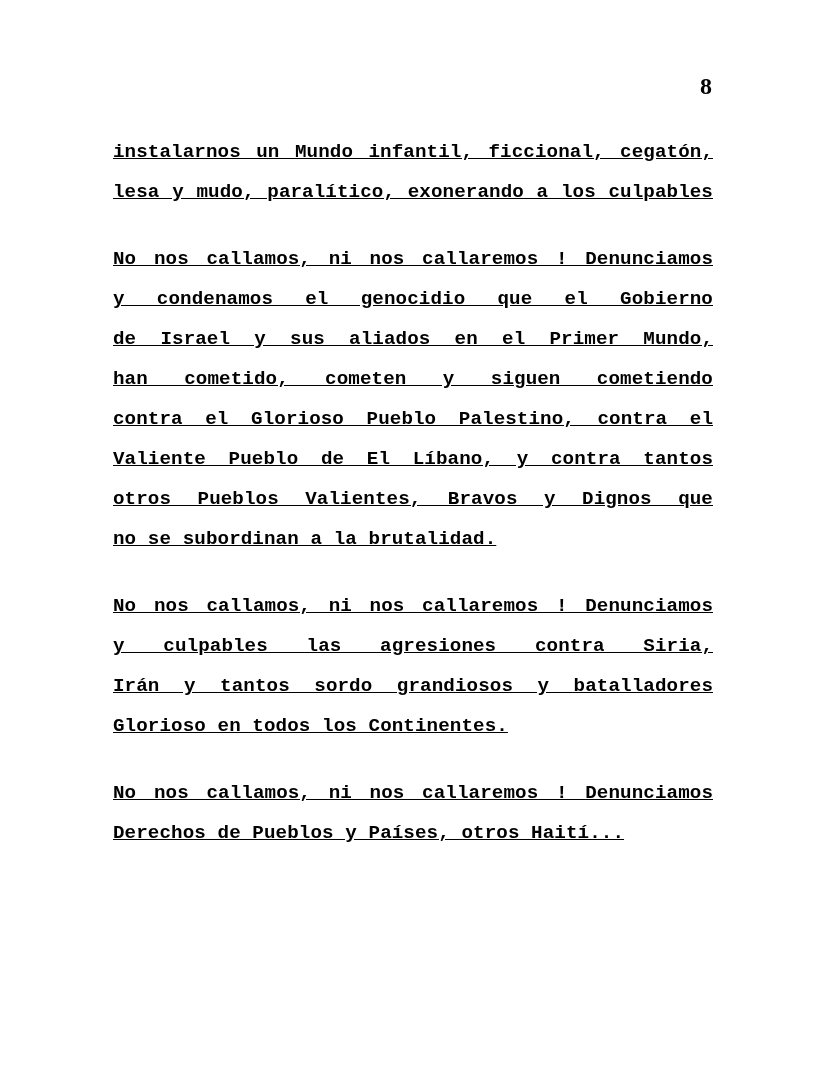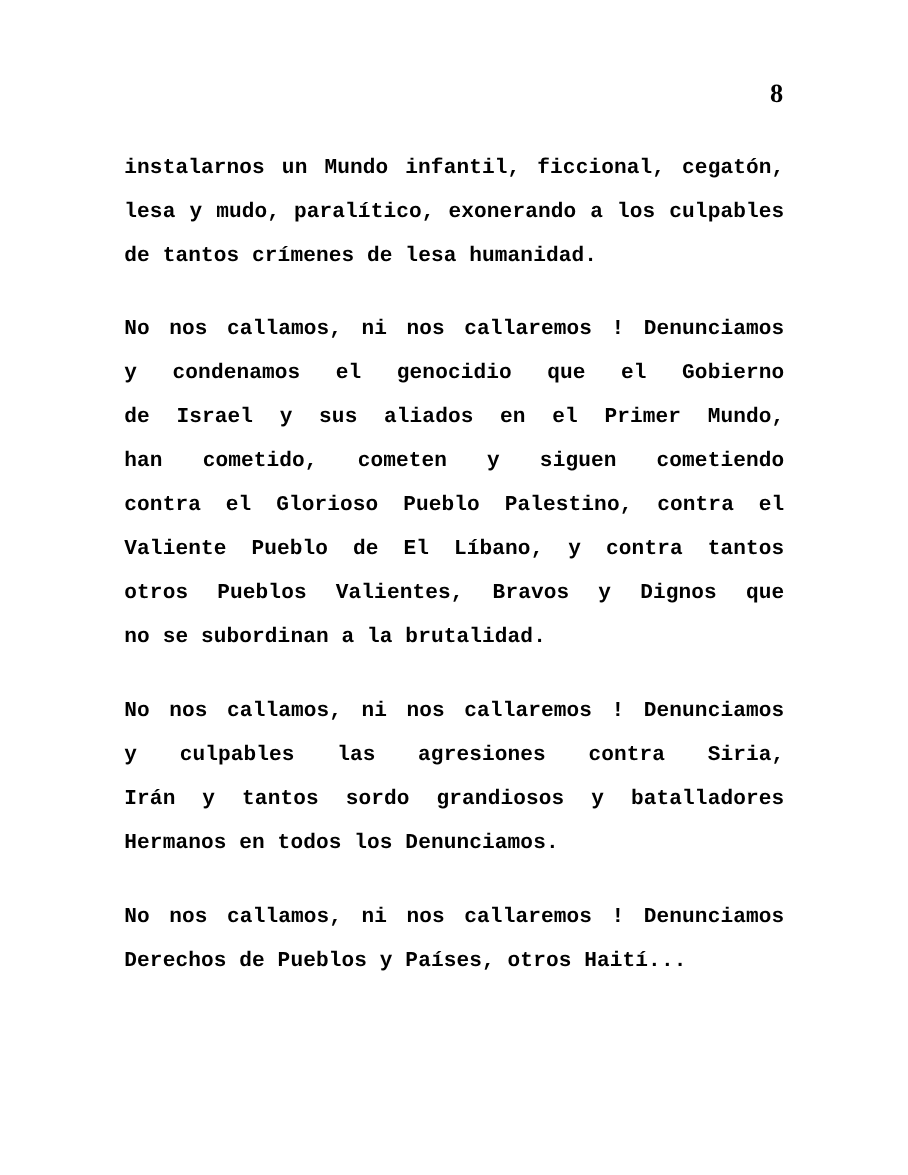--- a/index.html
+++ b/index.html
@@ -74,31 +74,32 @@
     text-align-last: justify;
     height: 40px;
     line-height: 40px;
     white-space: nowrap;
   }
   .line.last {
     text-align-last: left;
   }
   .line > span {
     display: inline;
+    text-decoration: underline;
   }
 </style>
 </head>
 <body>
 
 <div id="page">
 
   <div id="page-number">8</div>
 
   <div id="text-body">
 
-    <div class="para"><span class="line"><span>instalarnos un Mundo infantil, ficcional, cegatón,</span></span><span class="line"><span>lesa y mudo, paralítico, exonerando a los culpables</span></span><span class="line last"><span>de tantos crímenes de lesa humanidad.</span></span></div>
+    <div class="para"><span class="line"><span>instalarnos un Mundo infantil, ficcional, cegatón,</span></span><span class="line"><span>lesa y mudo, paralítico, exonerando a los culpables</span></span></div>
     <div class="para"><span class="line"><span>No nos callamos, ni nos callaremos ! Denunciamos</span></span><span class="line"><span>y condenamos el genocidio que el Gobierno</span></span><span class="line"><span>de Israel y sus aliados en el Primer Mundo,</span></span><span class="line"><span>han cometido, cometen y siguen cometiendo</span></span><span class="line"><span>contra el Glorioso Pueblo Palestino, contra el</span></span><span class="line"><span>Valiente Pueblo de El Líbano, y contra tantos</span></span><span class="line"><span>otros Pueblos Valientes, Bravos y Dignos que</span></span><span class="line last"><span>no se subordinan a la brutalidad.</span></span></div>
-    <div class="para"><span class="line"><span>No nos callamos, ni nos callaremos ! Denunciamos</span></span><span class="line"><span>y culpables las agresiones contra Siria,</span></span><span class="line"><span>Irán y tantos sordo grandiosos y batalladores</span></span><span class="line last"><span>Hermanos en todos los Denunciamos.</span></span></div>
+    <div class="para"><span class="line"><span>No nos callamos, ni nos callaremos ! Denunciamos</span></span><span class="line"><span>y culpables las agresiones contra Siria,</span></span><span class="line"><span>Irán y tantos sordo grandiosos y batalladores</span></span><span class="line last"><span>Glorioso en todos los Continentes.</span></span></div>
     <div class="para"><span class="line"><span>No nos callamos, ni nos callaremos ! Denunciamos</span></span><span class="line last"><span>Derechos de Pueblos y Países, otros Haití...</span></span></div>
 
   </div>
 
 </div>
 
 </body></html>

